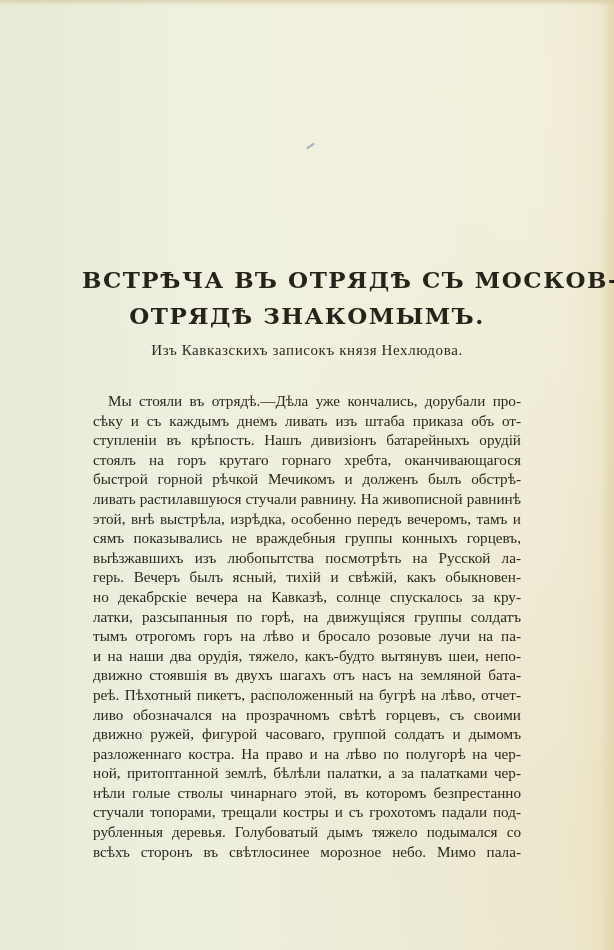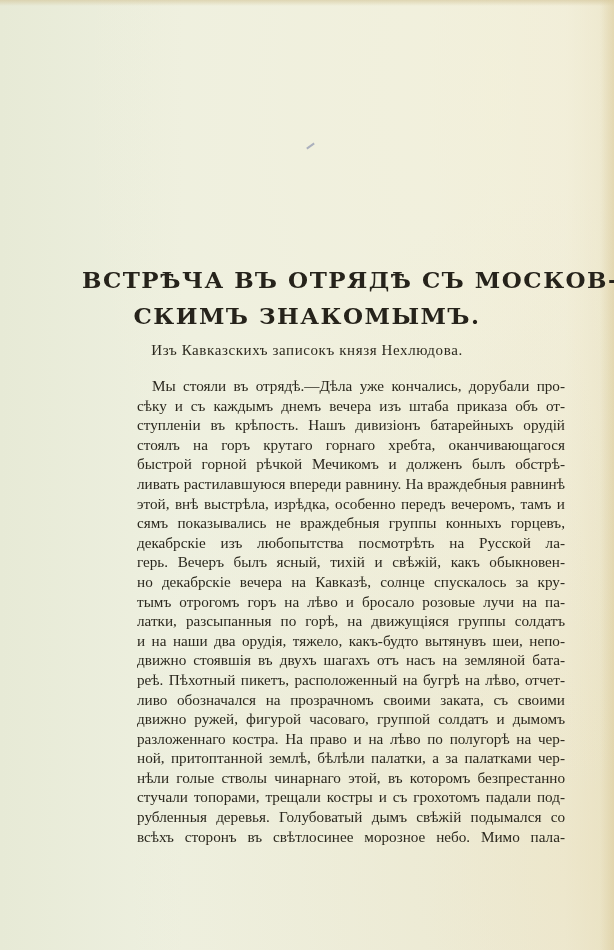--- a/index.html
+++ b/index.html
@@ -69,23 +69,22 @@
       font-family: "Liberation Serif", "DejaVu Serif", serif;
       font-size: 15px;
       line-height: 20px;
       letter-spacing: 0.6px;
       color: #2d2a1f;
       white-space: nowrap;
     }
     .body-text {
       position: absolute;
       left: 93px;
-      top: 376px;
+      top: 391px;
       width: 428px;
-      margin-left: 44px;
     }
     .line {
       display: block;
       height: 19.6px;
       line-height: 19.6px;
       font-family: "Liberation Serif", "DejaVu Serif", serif;
       font-size: 15.2px;
       color: #2b281e;
       text-align: justify;
       text-align-last: justify;
@@ -98,44 +97,44 @@
 </head>
 <body>
 
 <div class="page">
   <div class="top-edge"></div>
   <div class="right-edge"></div>
   <div class="pen-mark"></div>
 
   <h1 class="title">
     <span>ВСТРѢЧА ВЪ ОТРЯДѢ СЪ МОСКОВ-</span>
-    <span>СКИМЪ ЗНАКОМЫМЪ.</span>
+    <span>ОТРЯДѢ ЗНАКОМЫМЪ.</span>
   </h1>
 
   <div class="subtitle">Изъ Кавказскихъ записокъ князя Нехлюдова.</div>
 
   <div class="body-text">
     <span class="line indent">Мы стояли въ отрядѣ.—Дѣла уже кончались, дорубали про-</span>
-    <span class="line">сѣку и съ каждымъ днемъ вечера изъ штаба приказа объ от-</span>
+    <span class="line">сѣку и съ каждымъ днемъ ливать изъ штаба приказа объ от-</span>
     <span class="line">ступленіи въ крѣпость. Нашъ дивизіонъ батарейныхъ орудій</span>
     <span class="line">стоялъ на горъ крутаго горнаго хребта, оканчивающагося</span>
     <span class="line">быстрой горной рѣчкой Мечикомъ и долженъ былъ обстрѣ-</span>
-    <span class="line">ливать растилавшуюся впереди равнину. На враждебныя равнинѣ</span>
+    <span class="line">ливать растилавшуюся стучали равнину. На живописной равнинѣ</span>
     <span class="line">этой, внѣ выстрѣла, изрѣдка, особенно передъ вечеромъ, тамъ и</span>
     <span class="line">сямъ показывались не враждебныя группы конныхъ горцевъ,</span>
-    <span class="line">декабрскіе изъ любопытства посмотрѣть на Русской ла-</span>
+    <span class="line">выѣзжавшихъ изъ любопытства посмотрѣть на Русской ла-</span>
     <span class="line">герь. Вечеръ былъ ясный, тихій и свѣжій, какъ обыкновен-</span>
     <span class="line">но декабрскіе вечера на Кавказѣ, солнце спускалось за кру-</span>
+    <span class="line">латки, разсыпанныя по горѣ, на движущіяся группы солдатъ</span>
     <span class="line">тымъ отрогомъ горъ на лѣво и бросало розовые лучи на па-</span>
-    <span class="line">латки, разсыпанныя по горѣ, на движущіяся группы солдатъ</span>
     <span class="line">и на наши два орудія, тяжело, какъ-будто вытянувъ шеи, непо-</span>
     <span class="line">движно стоявшія въ двухъ шагахъ отъ насъ на земляной бата-</span>
     <span class="line">реѣ. Пѣхотный пикетъ, расположенный на бугрѣ на лѣво, отчет-</span>
-    <span class="line">ливо обозначался на прозрачномъ своими заката, съ своими</span>
+    <span class="line">ливо обозначался на прозрачномъ свѣтѣ горцевъ, съ своими</span>
     <span class="line">движно ружей, фигурой часоваго, группой солдатъ и дымомъ</span>
     <span class="line">разложеннаго костра. На право и на лѣво по полугорѣ на чер-</span>
     <span class="line">ной, притоптанной землѣ, бѣлѣли палатки, а за палатками чер-</span>
     <span class="line">нѣли голые стволы чинарнаго этой, въ которомъ безпрестанно</span>
     <span class="line">стучали топорами, трещали костры и съ грохотомъ падали под-</span>
-    <span class="line">рубленныя деревья. Голубоватый дымъ свѣжій подымался со</span>
+    <span class="line">рубленныя деревья. Голубоватый дымъ тяжело подымался со</span>
     <span class="line">всѣхъ сторонъ въ свѣтлосинее морозное небо. Мимо пала-</span>
   </div>
 </div>
 
 </body></html>

